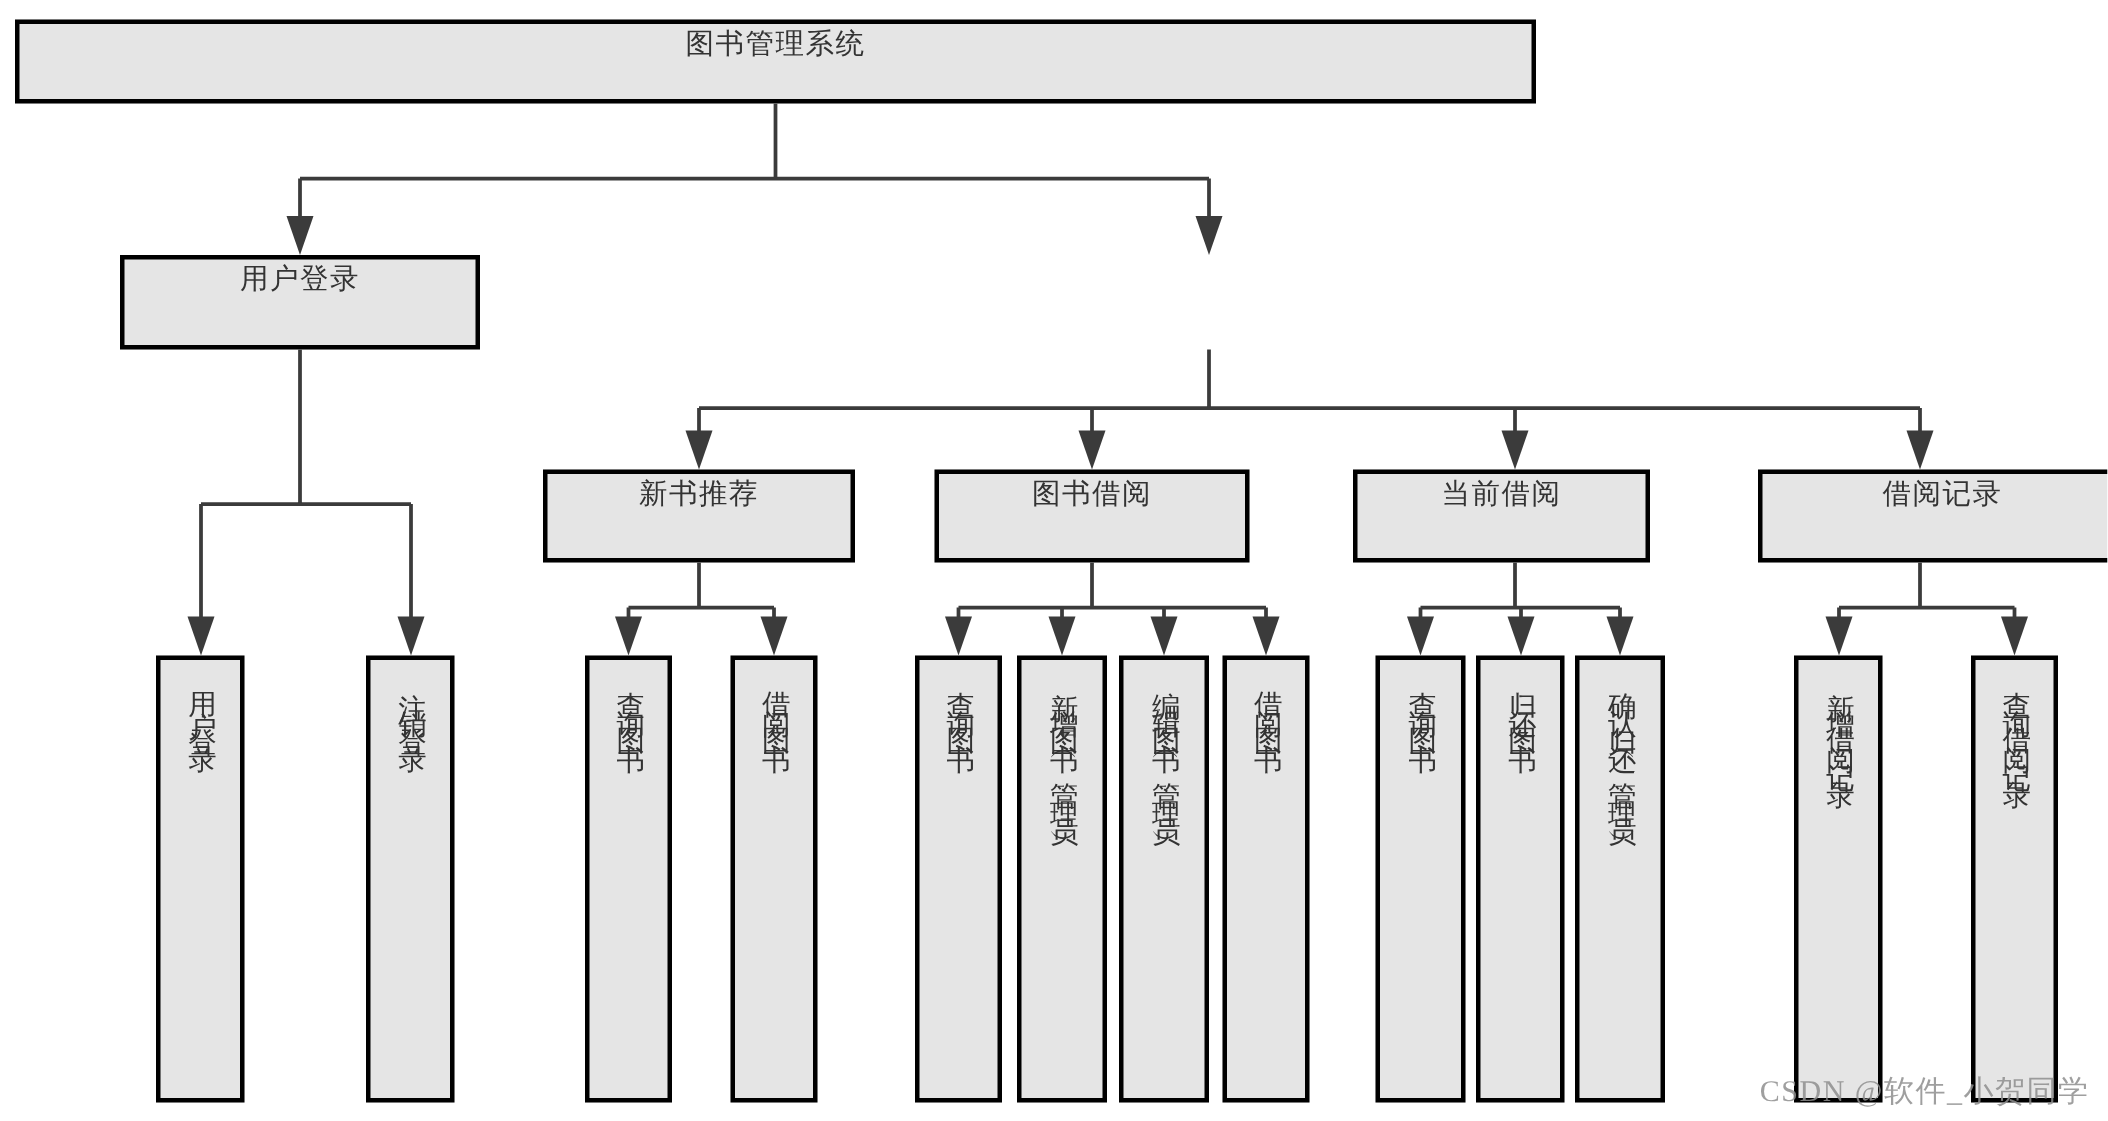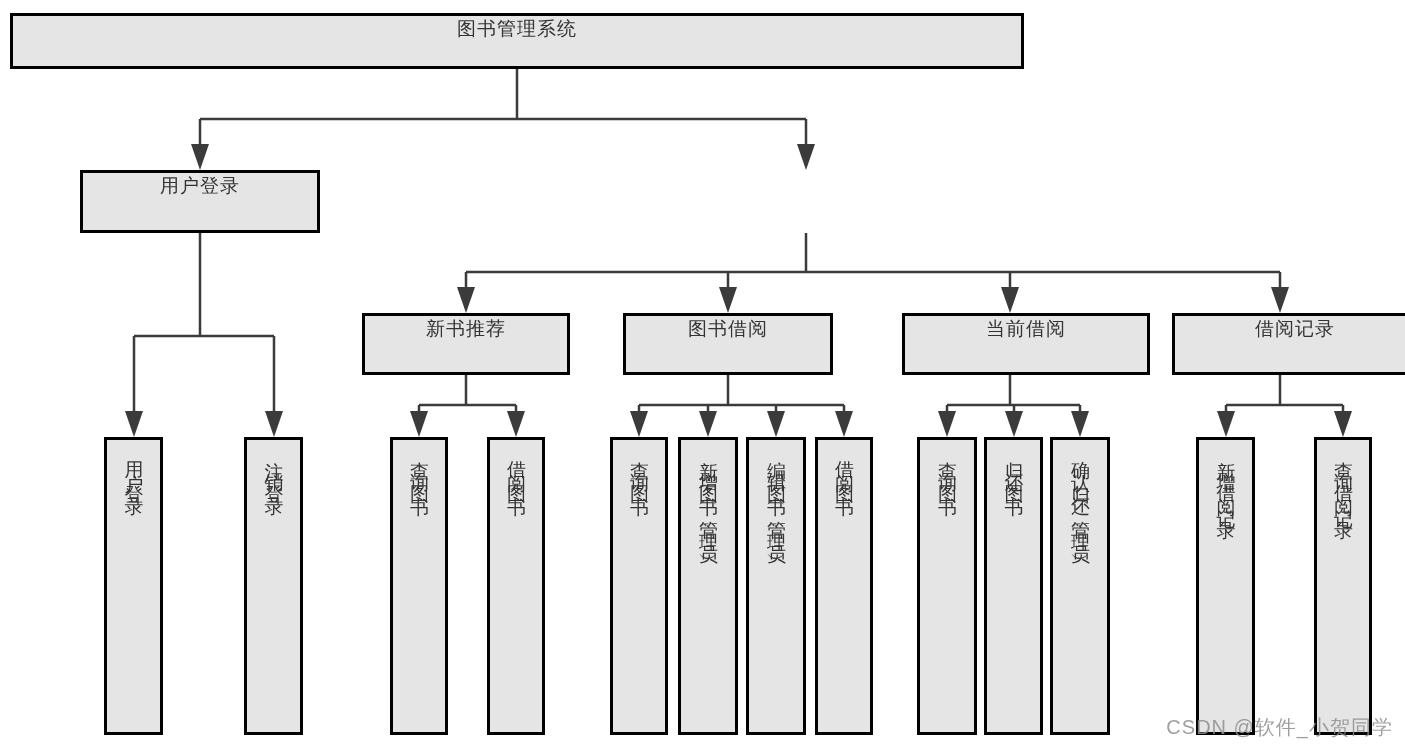--- a/index.html
+++ b/index.html
@@ -47,21 +47,21 @@
     margin-top: 6px;
   }
   
   .b-root      { left: 10px;   top: 13px;  width: 1014px; height: 56px; }
   
   .b-userlogin { left: 80px;   top: 170px; width: 240px;  height: 63px; }
   .b-bookmgmt  { left: 705px;  top: 170px; width: 203px;  height: 63px; }
   
   .b-newrec    { left: 362px;  top: 313px; width: 208px;  height: 62px; }
   .b-borrow    { left: 623px;  top: 313px; width: 210px;  height: 62px; }
-  .b-current   { left: 902px;  top: 313px; width: 248px;  height: 62px; }
+  .b-current   { left: 902px;  top: 313px; width: 198px;  height: 62px; }
   .b-records   { left: 1172px; top: 313px; width: 246px;  height: 62px; }
   
   .leaf { top: 437px; height: 298px; }
   .l1  { left: 104px;  width: 59px; }
   .l2  { left: 244px;  width: 59px; }
   .l3  { left: 390px;  width: 58px; }
   .l4  { left: 487px;  width: 58px; }
   .l5  { left: 610px;  width: 58px; }
   .l6  { left: 678px;  width: 60px; }
   .l7  { left: 746px;  width: 60px; }
@@ -74,20 +74,21 @@
   .watermark {
     position: absolute;
     right: 12px;
     bottom: 6px;
     font-size: 20px;
     color: #8f8f8f;
     opacity: 0.85;
     letter-spacing: 1px;
     z-index: 10;
     white-space: nowrap;
+    font-family: Liberation Serif, serif;
   }
 </style>
 </head>
 <body>
 
 <div class="canvas">
 
   <svg class="connectors" width="1405" height="747" viewBox="0 0 1405 747">
 
     <path fill="none" stroke="#3b3b3b" stroke-width="2.5" d="

